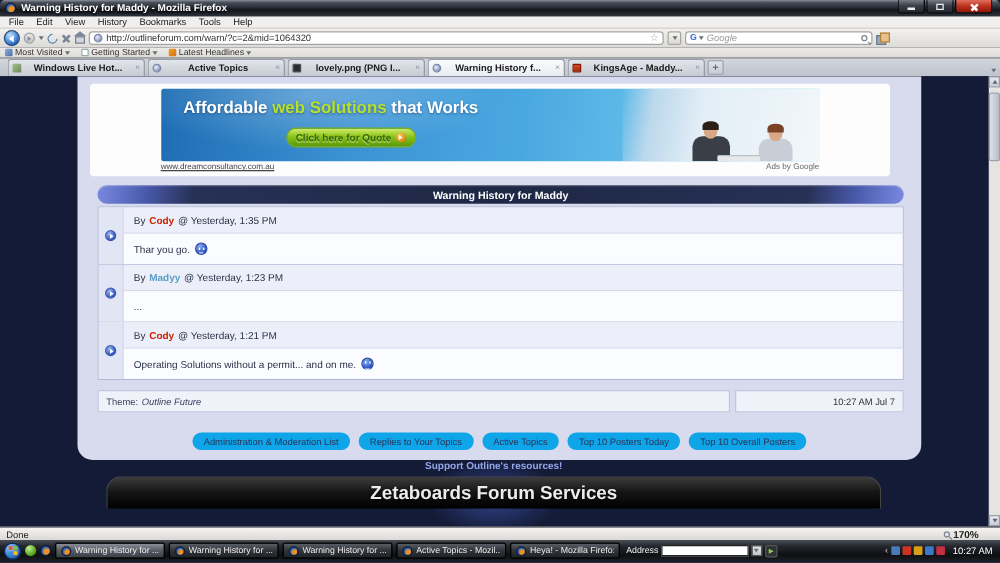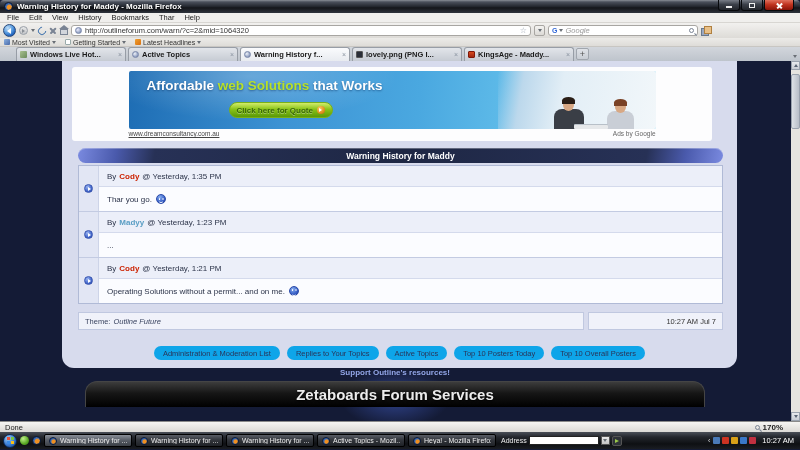--- a/index.html
+++ b/index.html
@@ -61,21 +61,21 @@
 
   
   .bookmarksbar { height:9px; background:linear-gradient(#ecebe8,#dedcd8); border-bottom:1px solid #c8c6c2; display:flex; align-items:center; padding-left:4px; gap:9px; }
   .bm-item { display:flex; align-items:center; gap:2px; font-size:7px; color:#333; }
   .bm-ic { width:6px; height:6px; border-radius:1px; }
   [data-icon="most-visited-icon"] { background:linear-gradient(135deg,#8ab0e0,#4a6aa8); }
   [data-icon="page-icon"] { background:#fff; border:1px solid #9aa; }
   [data-icon="rss-icon"] { background:linear-gradient(135deg,#f0a030,#d87010); }
 
   
-  .tabbar { height:14px; background:linear-gradient(#d2d6dc,#bec4cc); display:flex; align-items:flex-end; padding:1px 16px 0; position:relative; }
+  .tabbar { height:14px; background:linear-gradient(#d2d6dc,#bec4cc); display:flex; align-items:flex-end; padding:1px 6px 0; position:relative;text-align:center; }
   .tab { width:110px; height:14px; margin-right:2px; border:1px solid #979da6; border-bottom:none; border-radius:3px 3px 0 0;
     background:linear-gradient(#e2e5ea,#c6cbd3); display:flex; align-items:center; padding:0 3px; gap:3px; overflow:hidden; }
   .tab.active { background:linear-gradient(#fafbfd,#e8ebf0); }
   .tab-label { flex:1; font-size:7.5px; font-weight:bold; color:#1a1a1a; white-space:nowrap; overflow:hidden; }
   .tab-close { font-size:7px; color:#8a94a0; line-height:7px; }
   .tab-ic { width:7px; height:7px; flex:0 0 auto; border-radius:1px; }
   .tab-ic[data-icon="windows-live"] { background:linear-gradient(135deg,#a8c090,#6a8a5a); }
   .tab-ic[data-icon="outline-forum"] { border-radius:50%; background:radial-gradient(circle at 35% 35%, #eef2f8, #9aa8c8 60%, #6a7aa0); border:1px solid #7a88aa; }
   .tab-ic[data-icon="image-file"] { background:#2a2e38; border:1px solid #555; }
   .tab-ic[data-icon="kingsage"] { background:linear-gradient(#d84a20,#a02810); border:1px solid #801808; }
@@ -215,21 +215,21 @@
     </div>
   </div>
 
   <div class="menubar">
 
   <span class="menu-item">File</span>
       <span class="menu-item">Edit</span>
       <span class="menu-item">View</span>
       <span class="menu-item">History</span>
       <span class="menu-item">Bookmarks</span>
-      <span class="menu-item">Thar</span>
+      <span class="menu-item">Tools</span>
       <span class="menu-item">Help</span>
     </div>
 
   <div class="navbar">
     <div class="back-btn">
         <span class="tri-left"></span>
       </div>
     <div class="fwd-btn">
         <span class="tri-right-s"></span>
       </div>
@@ -283,29 +283,29 @@
           <span class="tab-label">Windows Live Hot...</span>
           <span class="tab-close">×</span>
         </div>
 
         <div class="tab">
           <span class="tab-ic" data-icon="outline-forum"></span>
           <span class="tab-label">Active Topics</span>
           <span class="tab-close">×</span>
         </div>
 
+        <div class="tab">
+          <span class="tab-ic" data-icon="image-file"></span>
+          <span class="tab-label">lovely.png (PNG I...</span>
+          <span class="tab-close">×</span>
+        </div>
+
         <div class="tab active">
           <span class="tab-ic" data-icon="outline-forum"></span>
           <span class="tab-label">Warning History f...</span>
-          <span class="tab-close">×</span>
-        </div>
-
-        <div class="tab">
-          <span class="tab-ic" data-icon="image-file"></span>
-          <span class="tab-label">lovely.png (PNG I...</span>
           <span class="tab-close">×</span>
         </div>
 
         <div class="tab">
           <span class="tab-ic" data-icon="kingsage"></span>
           <span class="tab-label">KingsAge - Maddy...</span>
           <span class="tab-close">×</span>
         </div>
       </div>
     <div class="newtab-btn">+</div>

